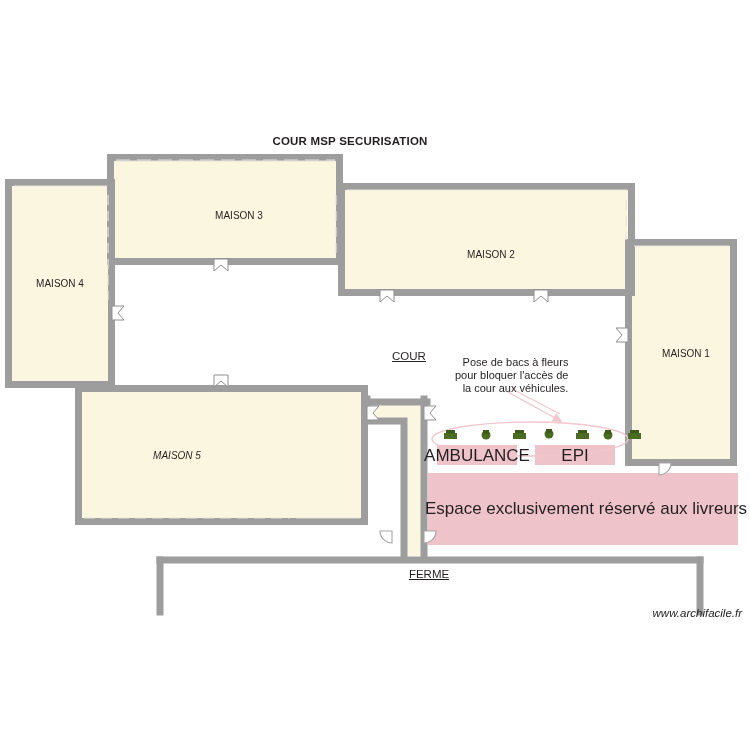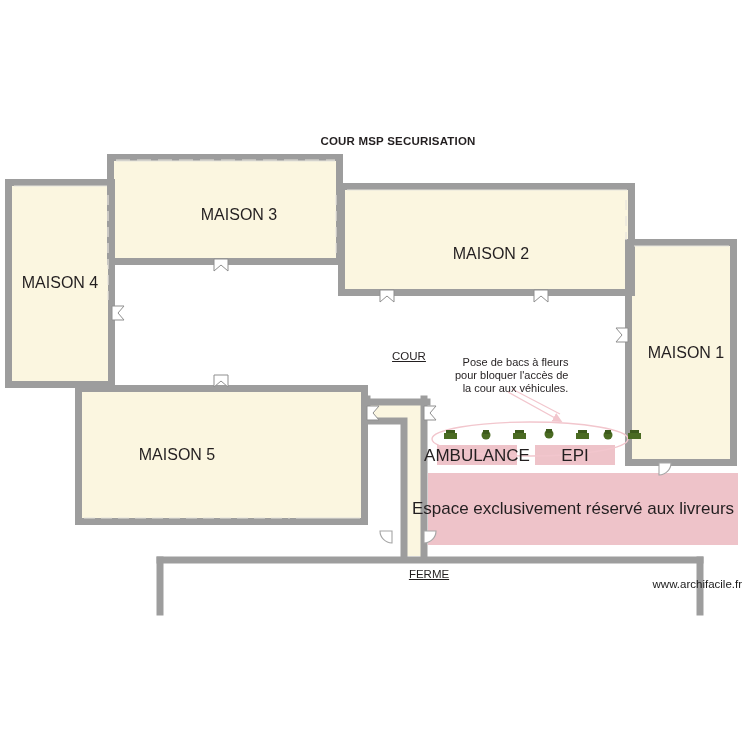--- a/index.html
+++ b/index.html
@@ -21,29 +21,28 @@
     height: 750px;
   }
   .lbl {
     position: absolute;
     font-family: "Liberation Sans", sans-serif;
     color: #231f20;
     white-space: pre;
     pointer-events: none;
   }
   .room-label {
-    font-size: 16px;
+    font-size: 10px;
     transform: translate(-50%, -50%);
   }
   .title-label {
     font-size: 11.5px;
     font-weight: bold;
     letter-spacing: 0.2px;
     transform: translate(-50%, -50%);
-    margin-left: 48px;
   }
   .cour-label {
     font-size: 11.5px;
     transform: translate(-50%, -50%);
   }
   .note-label {
     font-size: 11px;
     line-height: 13.2px;
     transform: translate(0, 0);
   }
@@ -185,27 +184,27 @@
     </g>
   </g>
 </svg>
 
 <div class="lbl title-label" style="left:350px; top:141px;">COUR MSP SECURISATION</div>
 
 <div class="lbl room-label" style="left:60px; top:283px;">MAISON 4</div>
 <div class="lbl room-label" style="left:239px; top:215px;">MAISON 3</div>
 <div class="lbl room-label" style="left:491px; top:254px;">MAISON 2</div>
 <div class="lbl room-label" style="left:686px; top:353px;">MAISON 1</div>
-<div class="lbl room-label" style="left:177px; top:455px;">MAISON 5</div>
+<div class="lbl room-label" style="left:177px; top:455px;font-style:italic;">MAISON 5</div>
 
 <div class="lbl cour-label" style="left:409px; top:356px;text-decoration:underline;">COUR</div>
 
 <div class="lbl note-label" style="left:455px; top:356px;text-align:right;">Pose de bacs à fleurs
 pour bloquer l'accès de
 la cour aux véhicules.</div>
 
 <div class="lbl zone-label" style="left:477px; top:456px;">AMBULANCE</div>
 <div class="lbl zone-label" style="left:575px; top:456px;">EPI</div>
-<div class="lbl zone-label" style="left:573px; top:509px;text-align:center;">Espace exclusivement réservé aux livreurs</div>
+<div class="lbl zone-label" style="left:586px; top:509px;text-align:center;">Espace exclusivement réservé aux livreurs</div>
 
 <div class="lbl ferme-label" style="left:429px; top:574px;text-decoration:underline;">FERME</div>
 
-<div class="lbl credit-label" style="left:742px; top:584px;">www.archifacile.fr</div>
+<div class="lbl credit-label" style="left:742px; top:613px;font-style:italic;">www.archifacile.fr</div>
 
 </body></html>

